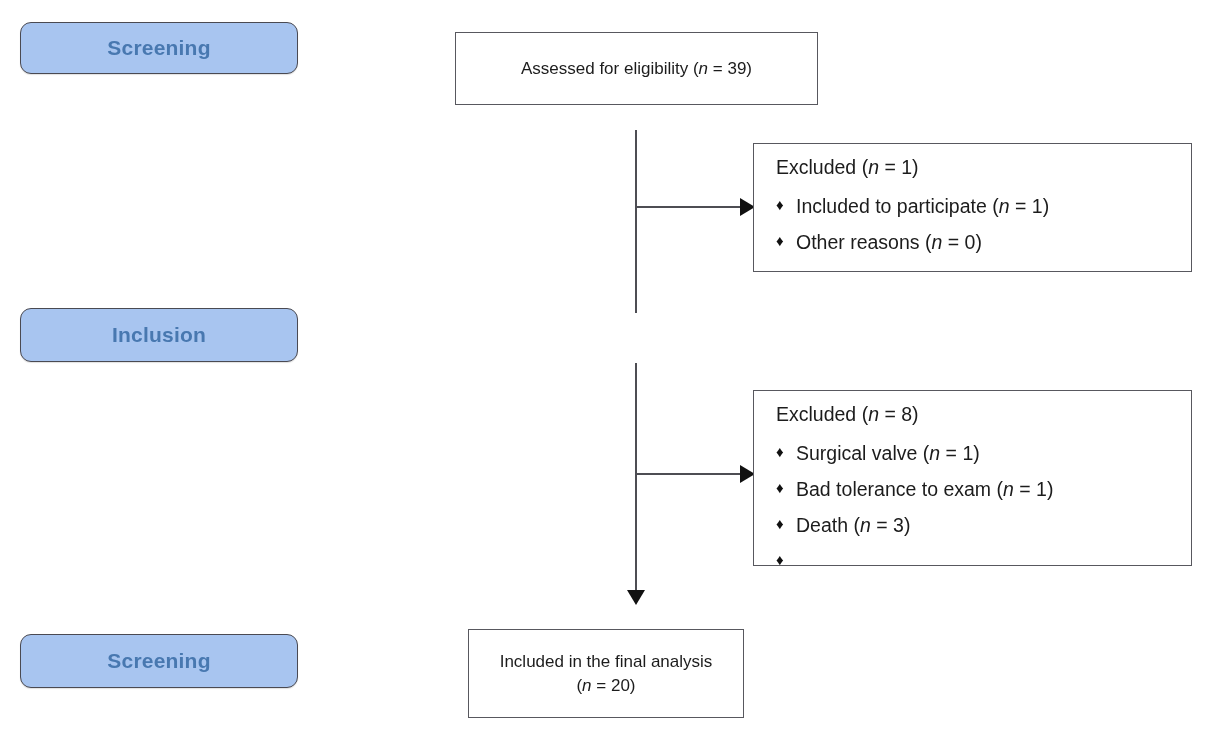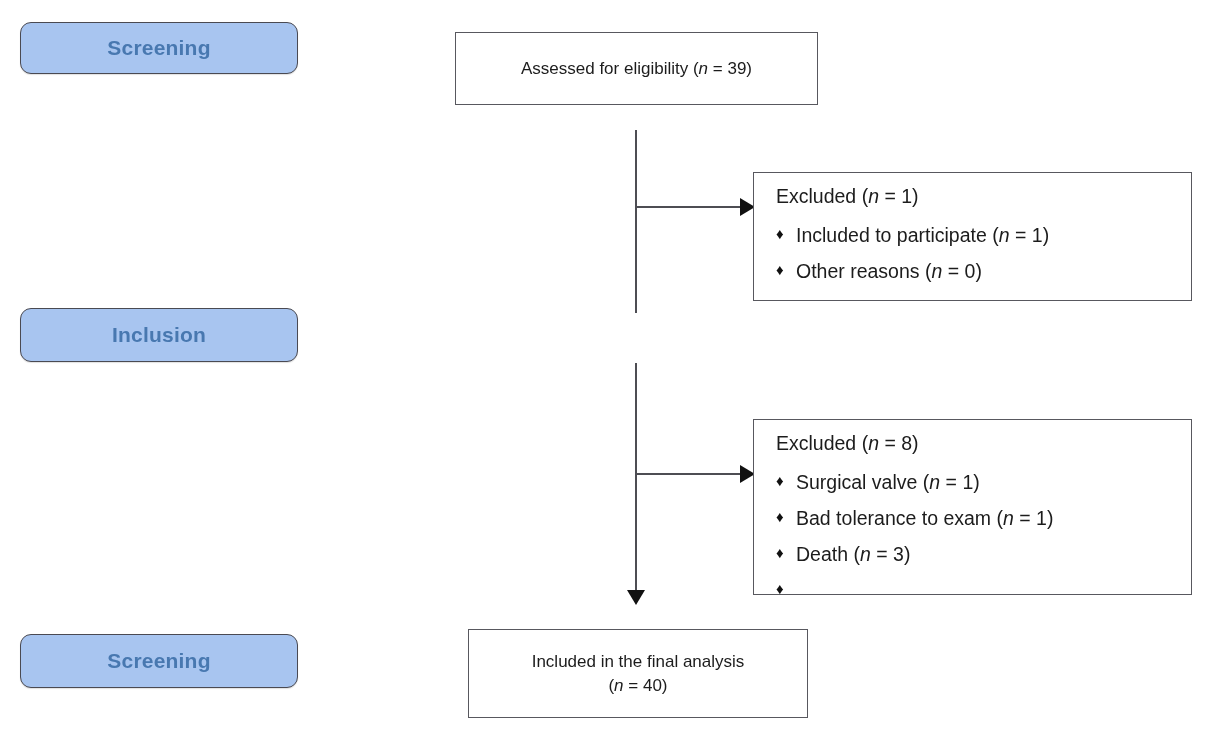--- a/index.html
+++ b/index.html
@@ -56,21 +56,20 @@
 
   
   .excl-box {
     position: absolute;
     box-sizing: border-box;
     background: #ffffff;
     border: 1.6px solid #58585e;
     font-size: 19.5px;
     color: #1c1c1c;
     overflow: hidden;
-    margin-top: 29px;
   }
   .excl-title {
     position: absolute;
     left: 22px;
     top: 12px;
     white-space: nowrap;
   }
   .excl-list {
     position: absolute;
     left: 22px;
@@ -184,20 +183,20 @@
       <li>
         <span class="excl-bullet">♦</span>
         <span><span>Death (</span><span class="it">n</span><span> = 3)</span></span>
       </li>
       <li>
         <span class="excl-bullet">♦</span>
       </li>
     </ul>
   </div>
 
-  <div class="flow-box" style="left:468px; top:629px; width:340px; height:89px;">
+  <div class="flow-box" style="left:468px; top:629px; width:276px; height:89px;">
     <span class="inner">
       <span>Included in the final analysis</span><br>
-      <span>(</span><span class="it">n</span><span> = 40)</span>
+      <span>(</span><span class="it">n</span><span> = 20)</span>
     </span>
   </div>
 
 </div>
 
 </body></html>

